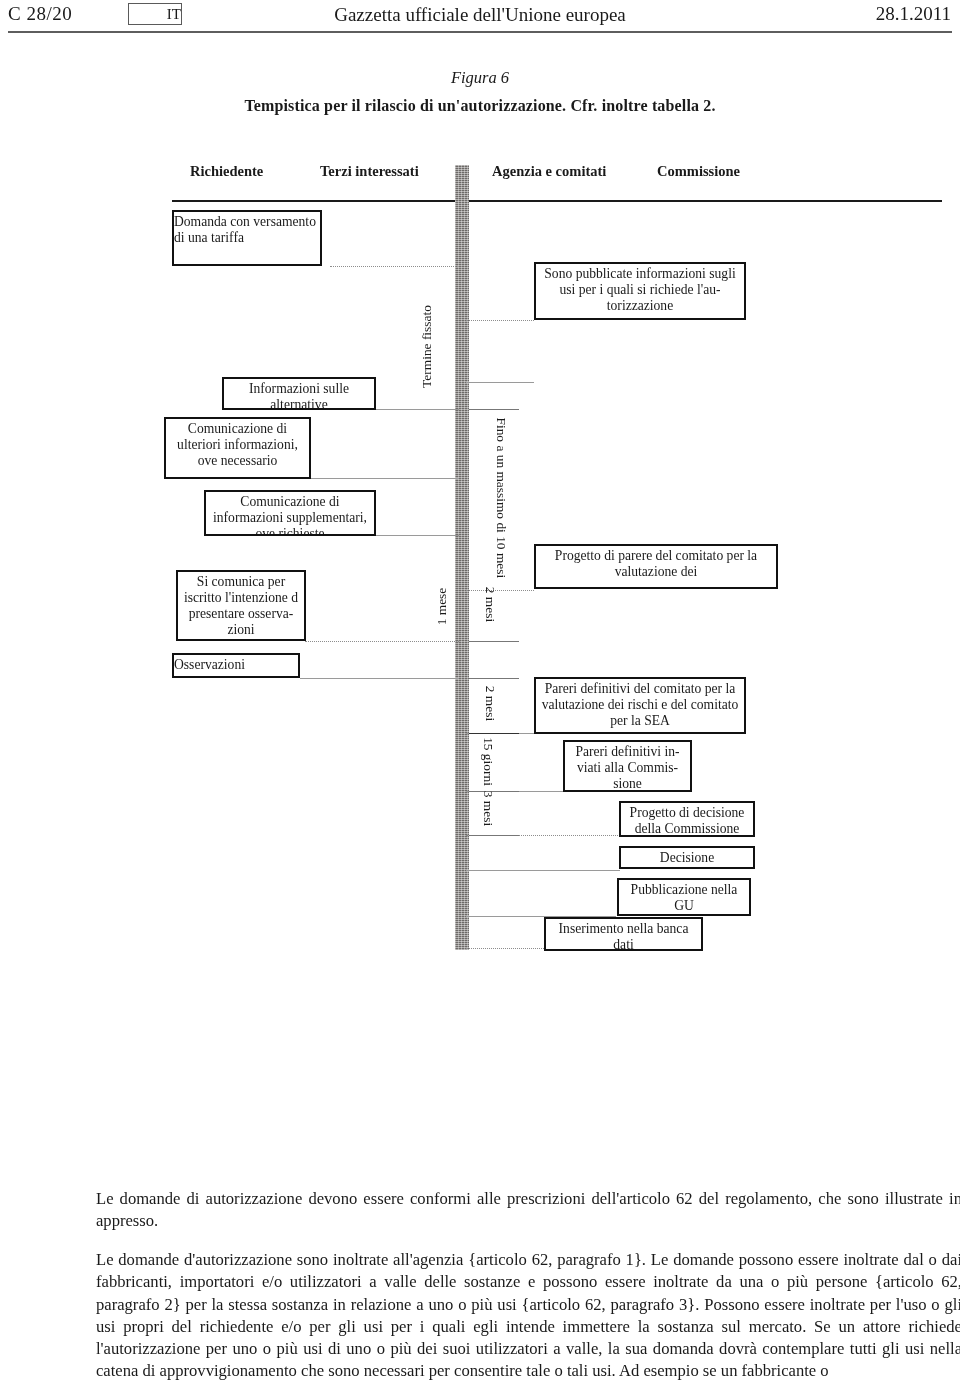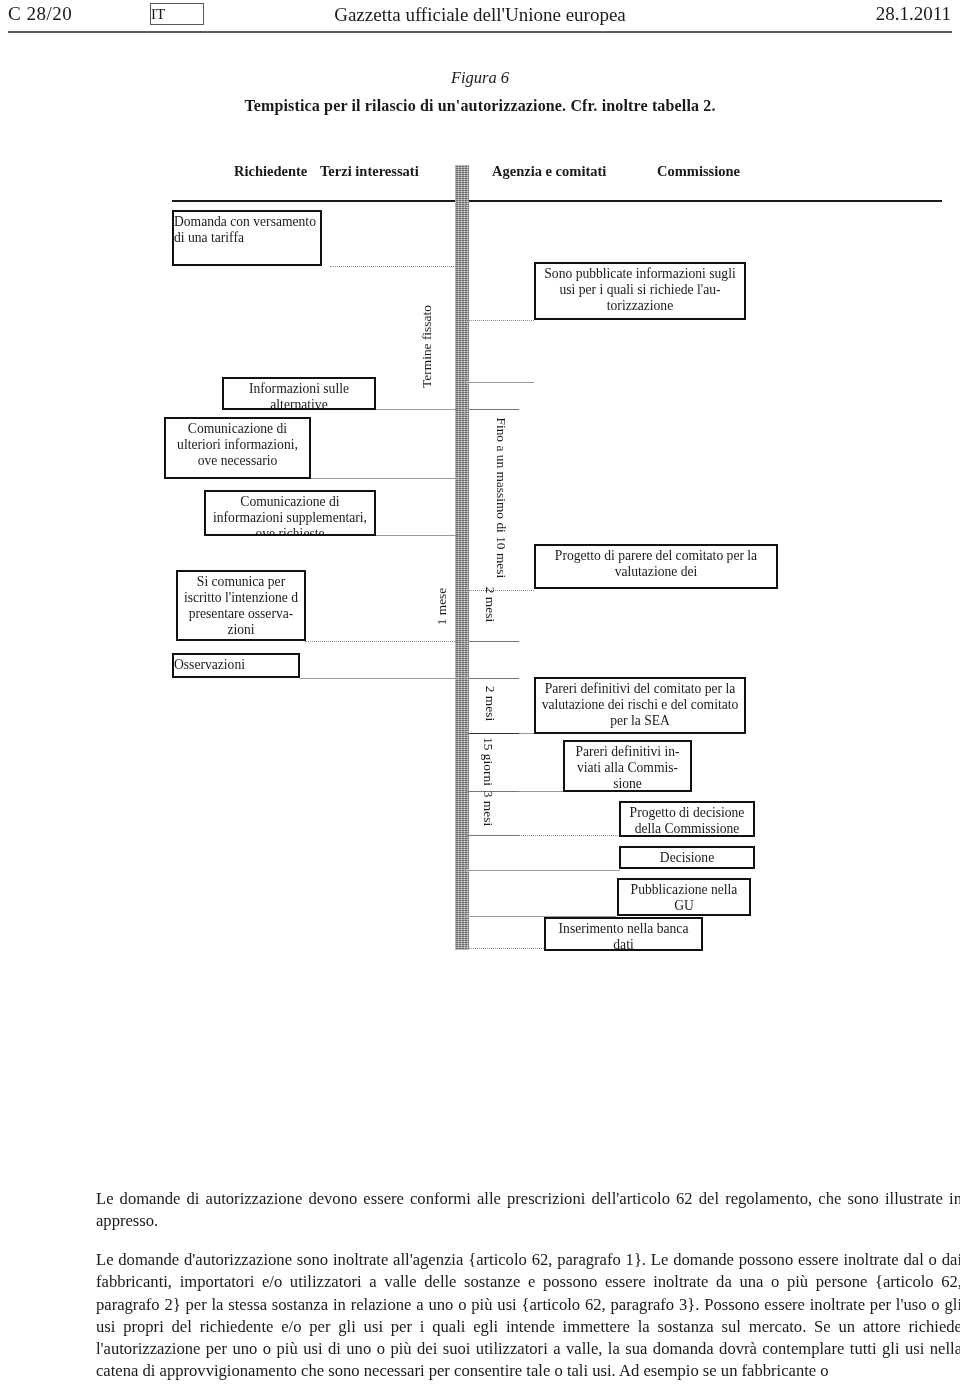--- a/index.html
+++ b/index.html
@@ -27,24 +27,23 @@
     position: absolute;
     left: 8px; top: 3px;
     font-size: 19px;
     letter-spacing: .5px;
   }
   #header-lang-box {
     position: absolute;
     left: 128px; top: 3px;
     width: 52px; height: 20px;
     border: 1.6px solid #5a5a5a;
-    text-align: left;
+    text-align: right;
     font-size: 15px;
     line-height: 20px;
-    margin-left: 22px;
   }
   #header-pub-title {
     position: absolute;
     left: 0; top: 4px;
     width: 960px;
     text-align: center;
     font-size: 19px;
   }
   #header-date {
     position: absolute;
@@ -84,21 +83,21 @@
     width: 960px; height: 1000px;
   }
 
   .col-head {
     position: absolute;
     font-weight: bold;
     font-size: 14.5px;
     white-space: nowrap;
     top: 163px;
   }
-  #col-head-richiedente  { left: 190px; margin-left: 44px; }
+  #col-head-richiedente  { left: 190px; }
   #col-head-terzi        { left: 320px; text-align: right; }
   #col-head-agenzia      { left: 492px; }
   #col-head-commissione  { left: 657px; }
 
   #swimlane-rule {
     position: absolute;
     left: 172px; top: 200px;
     width: 770px; height: 0;
     border-top: 2.2px solid #1a1a1a;
   }

